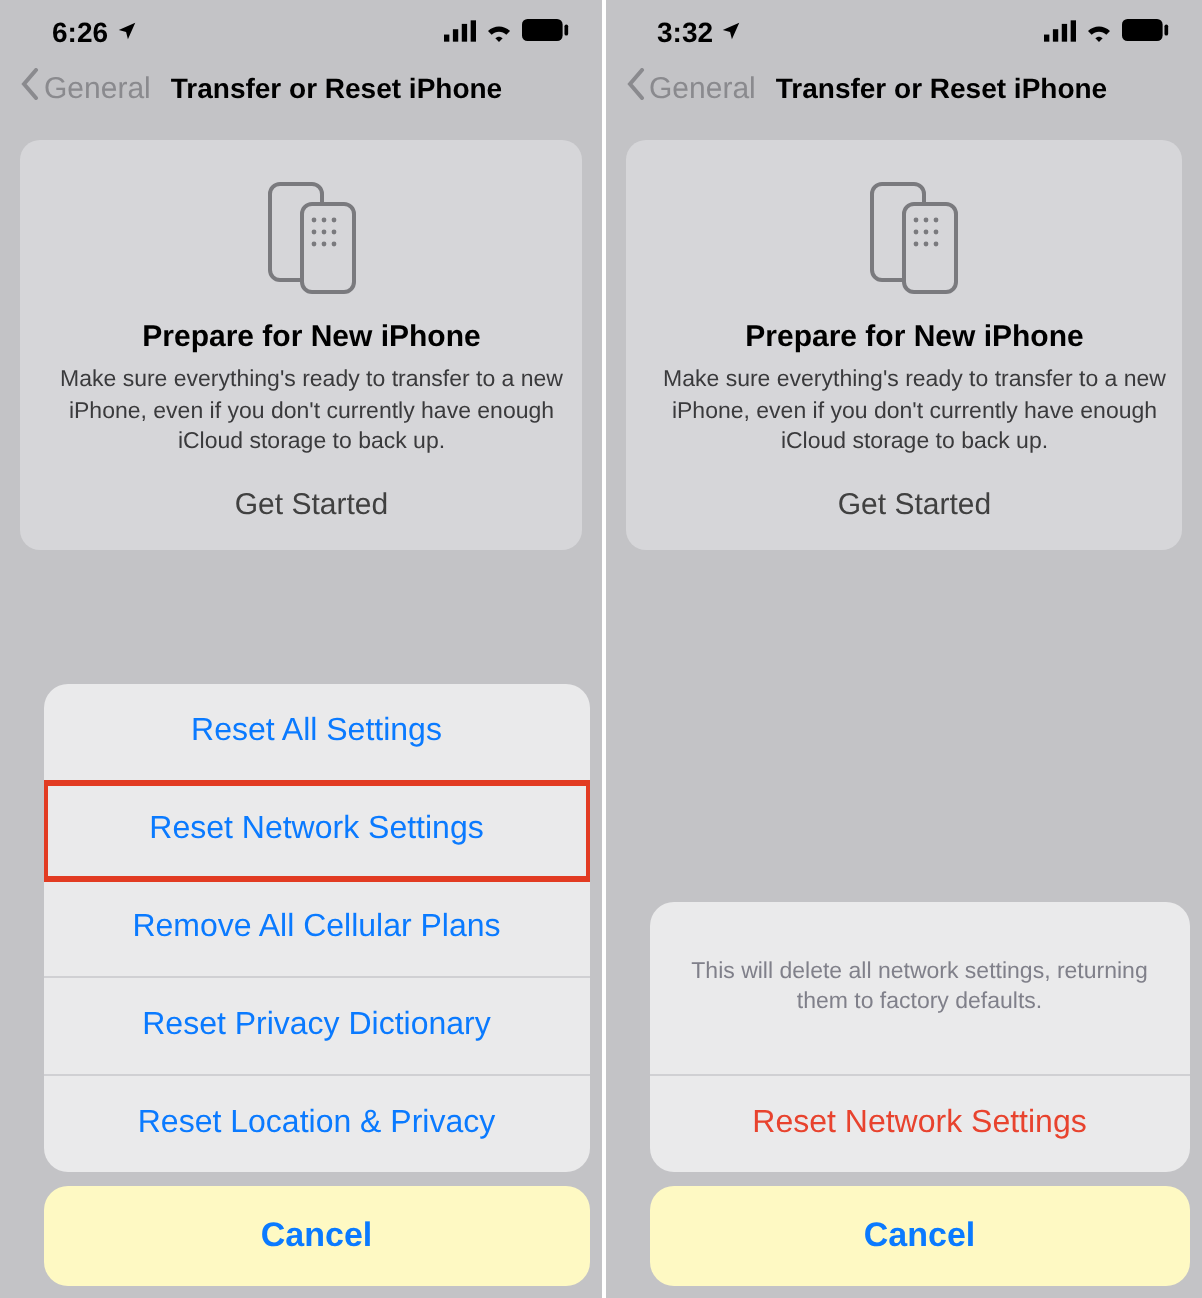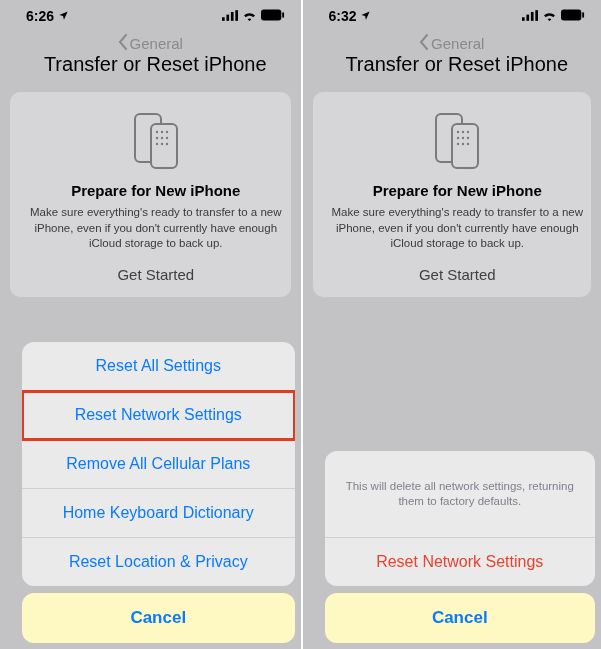--- a/index.html
+++ b/index.html
@@ -27,32 +27,31 @@
   color: #000;
   font-size: 14px;
   font-weight: 600;
 }
 .statusbar .right-icons { display: flex; align-items: center; gap: 4px; }
 .navbar {
   display: flex;
   align-items: center;
   padding: 6px 10px;
   color: #000;
-  flex-direction: column;
 }
 .navback {
   display: flex;
   align-items: center;
   color: #8a8a8e;
   font-size: 15px;
   gap: 2px;
 }
 .navtitle {
-  font-size: 20px;
-  font-weight: 400;
+  font-size: 14px;
+  font-weight: 700;
   margin-left: 10px;
 }
 .card {
   margin: 10px 10px 0 10px;
   background: #d6d6d9;
   border-radius: 10px;
   padding: 18px 3px 14px 14px;
   text-align: center;
 }
 .card-title {
@@ -186,31 +185,31 @@
     <div class="card-title">Prepare for New iPhone</div>
     <div class="card-desc">Make sure everything's ready to transfer to a new iPhone, even if you don't currently have enough iCloud storage to back up.</div>
     <div class="card-cta">Get Started</div>
   </div>
 
   <div class="action-sheet">
     <div class="sheet-group">
       <div class="sheet-item">Reset All Settings</div>
       <div class="sheet-item highlight">Reset Network Settings</div>
       <div class="sheet-item">Remove All Cellular Plans</div>
-      <div class="sheet-item">Home Keyboard Dictionary</div>
+      <div class="sheet-item">Reset Privacy Dictionary</div>
       <div class="sheet-item">Reset Location &amp; Privacy</div>
     </div>
     <div class="cancel-btn">Cancel</div>
   </div>
 </div>
 
 <div class="phone">
   <div class="statusbar">
     <div>
-      <span>6:32</span>
+      <span>3:32</span>
       <span>
         <svg width="11" height="11" viewBox="0 0 24 24">
             <path d="M3 11l18-8-8 18-2-8-8-2z" fill="#000"></path>
           </svg>
       </span>
     </div>
     <div class="right-icons">
       <span>
         <svg width="16" height="11" viewBox="0 0 18 12">
             <rect x="0" y="8" width="3" height="4" fill="#000"></rect>

